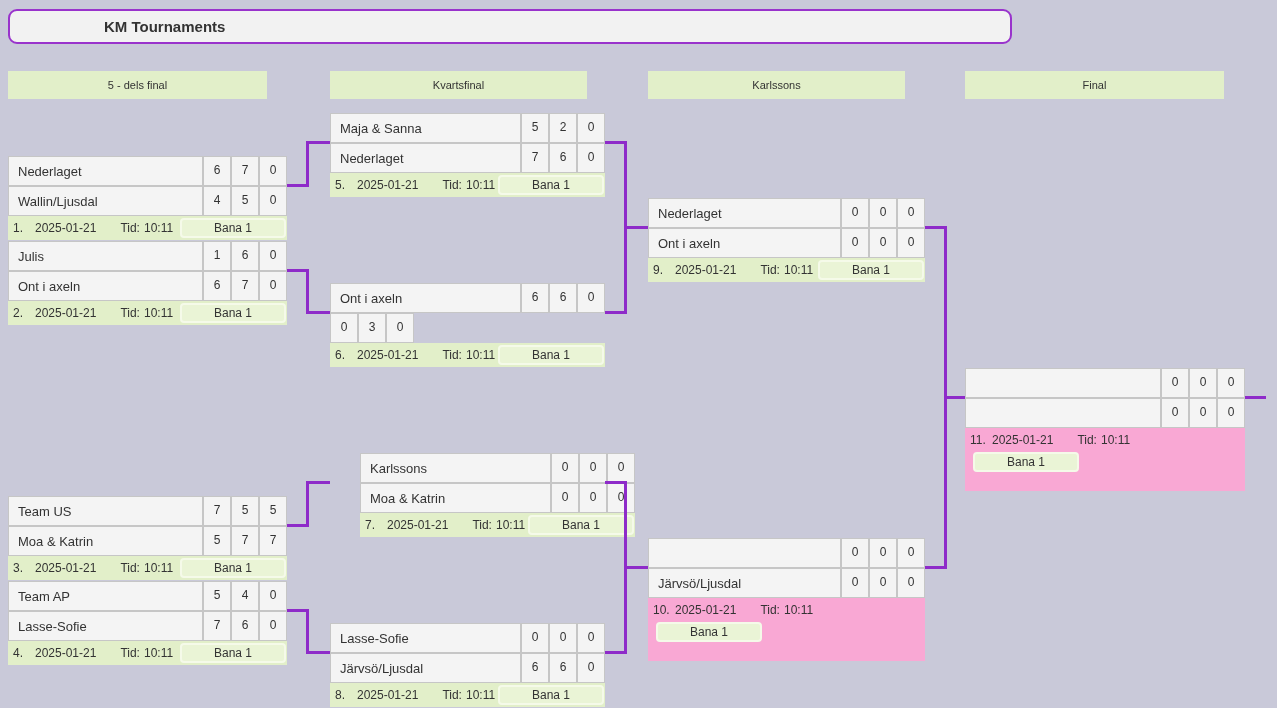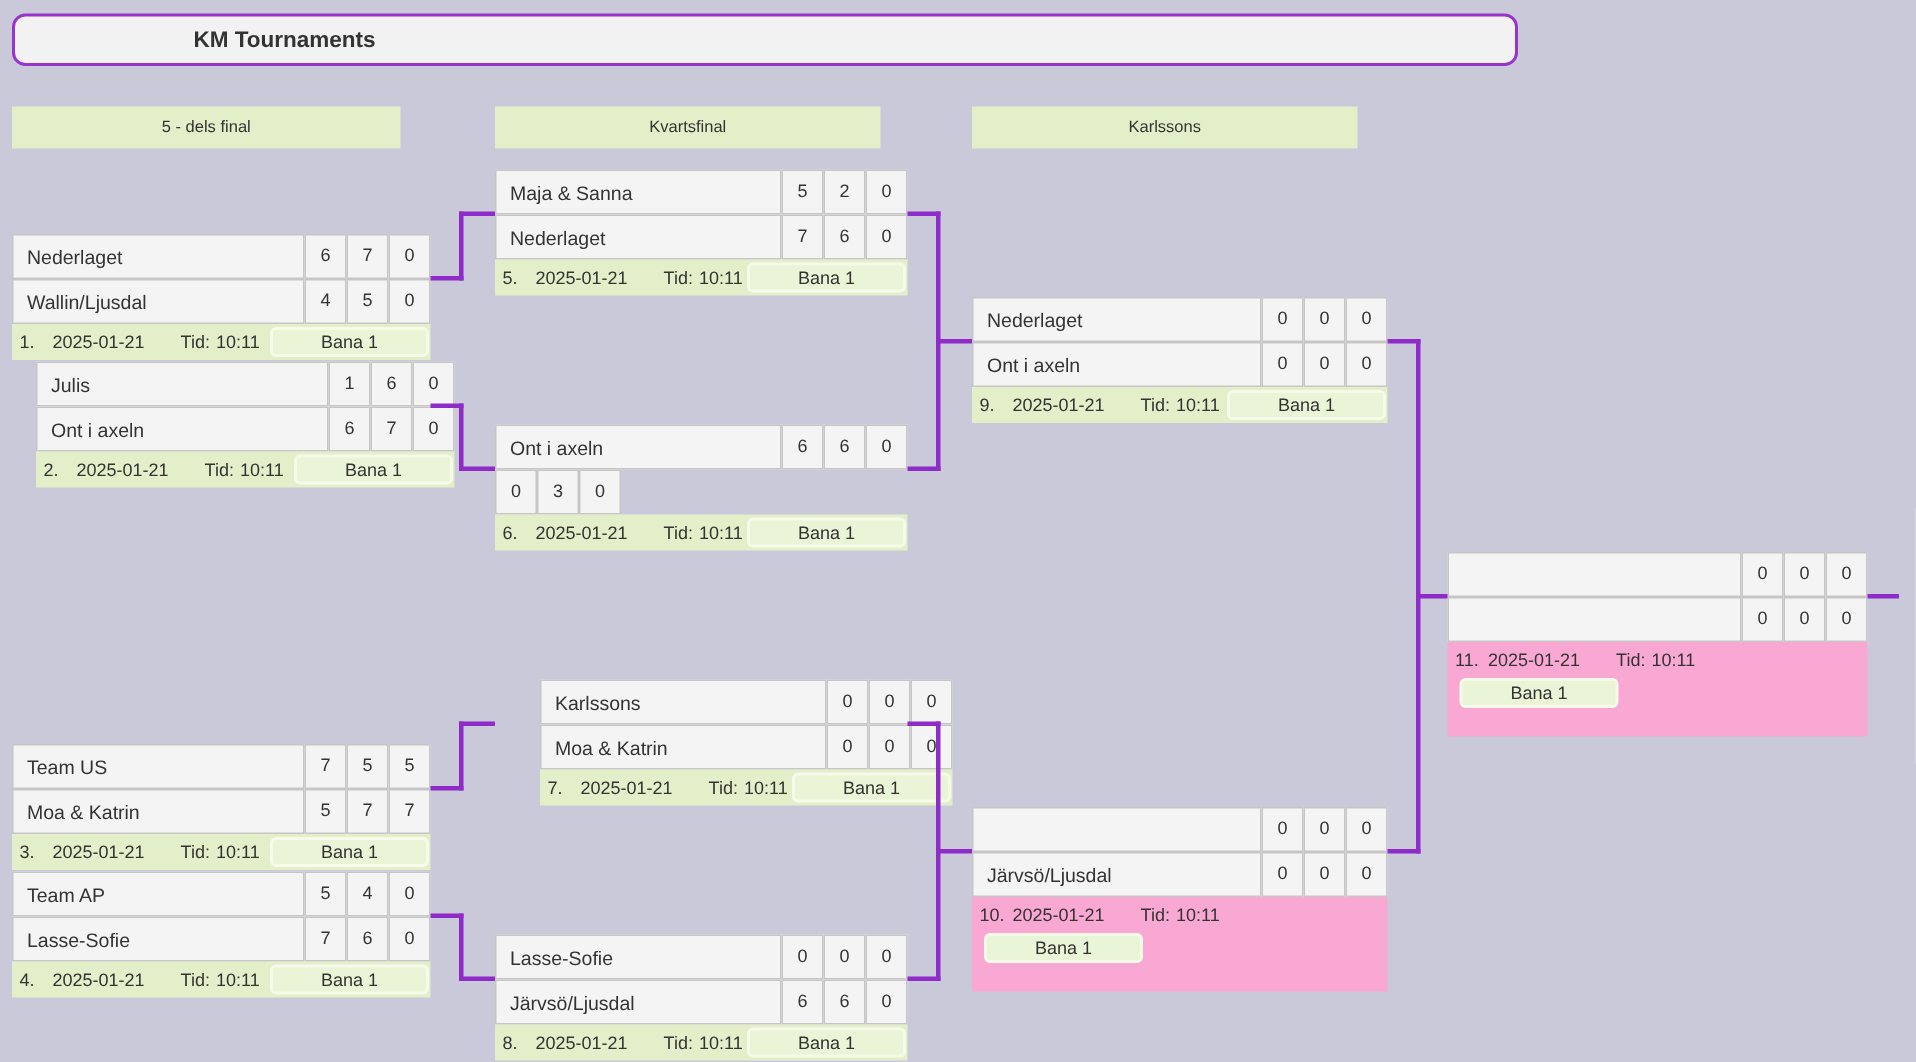--- a/index.html
+++ b/index.html
@@ -2,21 +2,21 @@
 <html><head>
 <meta charset="utf-8">
 <style>
   html,body{margin:0;padding:0;}
   body{font-family:"Liberation Sans",sans-serif;}
   #stage{position:relative;width:1277px;height:708px;background:#c9c9d9;overflow:hidden;}
 
   
   .title-bar{position:absolute;left:8px;top:9px;width:1000px;height:31px;background:#f2f2f2;
     border:2px solid #9933cc;border-radius:9px;display:flex;align-items:center;}
-  .title-bar span{padding-left:119px;font-size:15px;font-weight:600;color:#333;}
+  .title-bar span{padding-left:94px;font-size:15px;font-weight:600;color:#333;}
 
   
   .round-header{position:absolute;top:71px;height:28px;background:#e2efc9;display:flex;
     align-items:center;justify-content:center;font-size:11px;color:#333;}
 
   
   .match{position:absolute;}
   .r1{width:279px;} .r2{width:275px;} .r3{width:277px;} .r4{width:280px;}
   .trow{display:flex;height:30px;box-sizing:border-box;}
   .cell{background:#f4f4f4;border:1px solid #c6c6c6;box-sizing:border-box;}
@@ -45,20 +45,21 @@
 
 <div id="stage">
 
   <div class="title-bar">
     <span>KM Tournaments</span>
   </div>
 
   <div class="round-header" style="left:8px;width:259px;">5 - dels final</div>
   <div class="round-header" style="left:330px;width:257px;">Kvartsfinal</div>
   <div class="round-header" style="left:648px;width:257px;">Karlssons</div>
+  <div class="round-header" style="left:965px;width:259px;">Final</div>
 
   <div class="match r1" style="left:8px;top:156px;">
     <div class="trow">
       <div class="cell name">Nederlaget</div>
       <div class="cell score">6</div>
       <div class="cell score">7</div>
       <div class="cell score">0</div>
     </div>
     <div class="trow">
       <div class="cell name">Wallin/Ljusdal</div>
@@ -68,21 +69,21 @@
     </div>
     <div class="foot">
       <span class="num">1.</span>
       <span class="date">2025-01-21</span>
       <span class="tid">Tid:</span>
       <span class="time">10:11</span>
       <button class="bana">Bana 1</button>
     </div>
   </div>
 
-  <div class="match r1" style="left:24px;top:241px;">
+  <div class="match r1" style="left:8px;top:241px;">
     <div class="trow">
       <div class="cell name">Julis</div>
       <div class="cell score">1</div>
       <div class="cell score">6</div>
       <div class="cell score">0</div>
     </div>
     <div class="trow">
       <div class="cell name">Ont i axeln</div>
       <div class="cell score">6</div>
       <div class="cell score">7</div>

